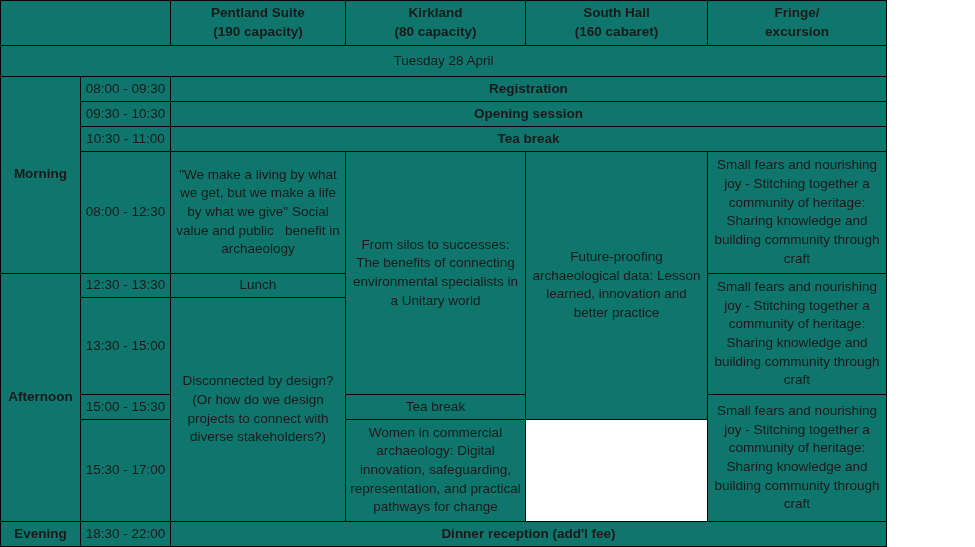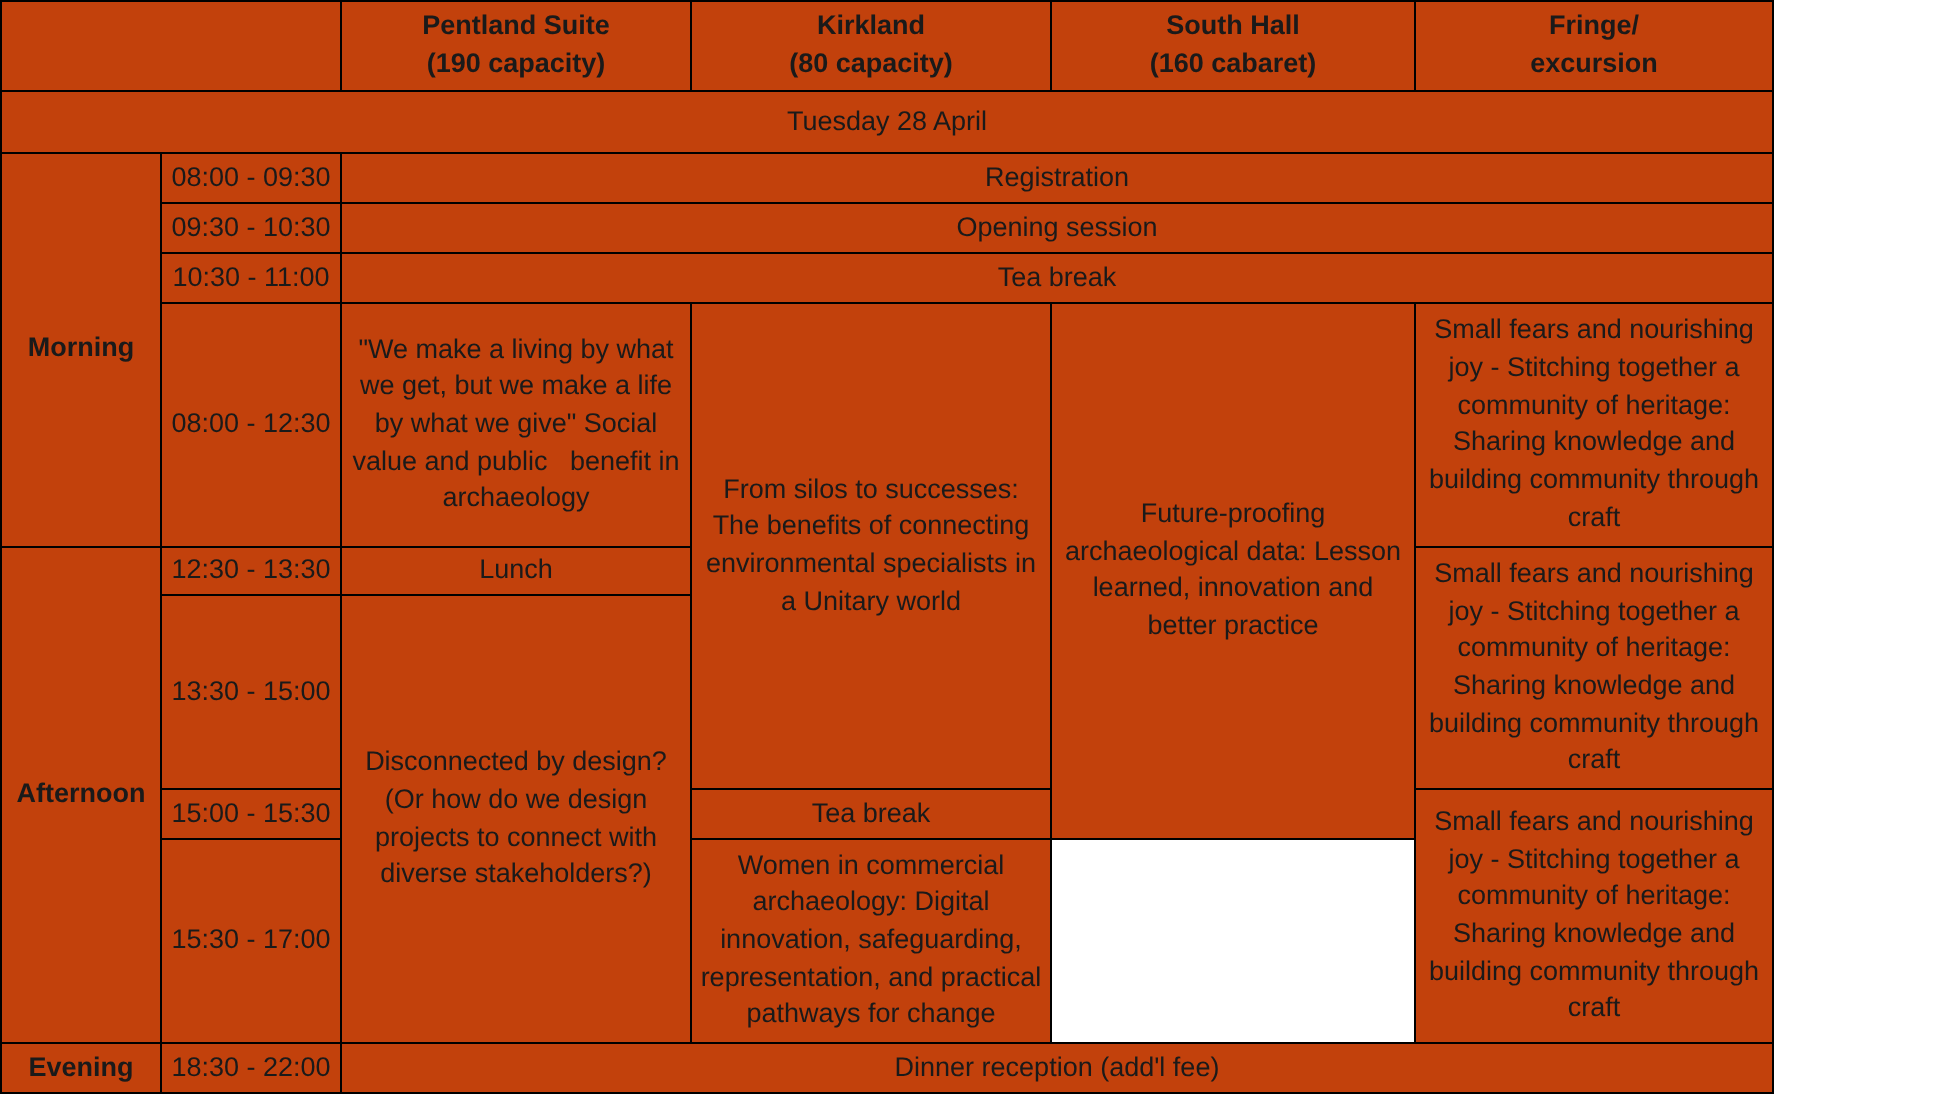--- a/index.html
+++ b/index.html
@@ -25,21 +25,21 @@
     width: 886px;
     height: 547px;
   }
   table.schedule td {
     border: 1px solid #000000;
     padding: 2px 4px;
     vertical-align: middle;
     text-align: center;
     font-size: 13.5px;
     line-height: 1.38;
-    background: #c2410c;
+    background: #0f766e;
   }
   
   col.c-period   { width: 80px; }
   col.c-time     { width: 90px; }
   col.c-pentland { width: 175px; }
   col.c-kirkland { width: 180px; }
   col.c-south    { width: 182px; }
   col.c-fringe   { width: 179px; }
 
   
@@ -74,20 +74,21 @@
     margin-top: 30px;
   }
   td.time {
     font-size: 13px;
     background: #ffffff;
   }
   td.full-span {
     font-size: 13.5px;
     background: #ffffff;
     height: 20px;
+    font-weight: bold;
   }
   td.session {
     padding: 6px 8px;
     font-size: 13.5px;
     line-height: 1.42;
   }
   td.s-pentland { background: #fbe2d5; }
   td.s-kirkland { background: #dce6f1; margin-left: 40px; }
   td.s-south    { background: #e2eddb; }
   td.s-fringe   { background: #e3e2f3; }

